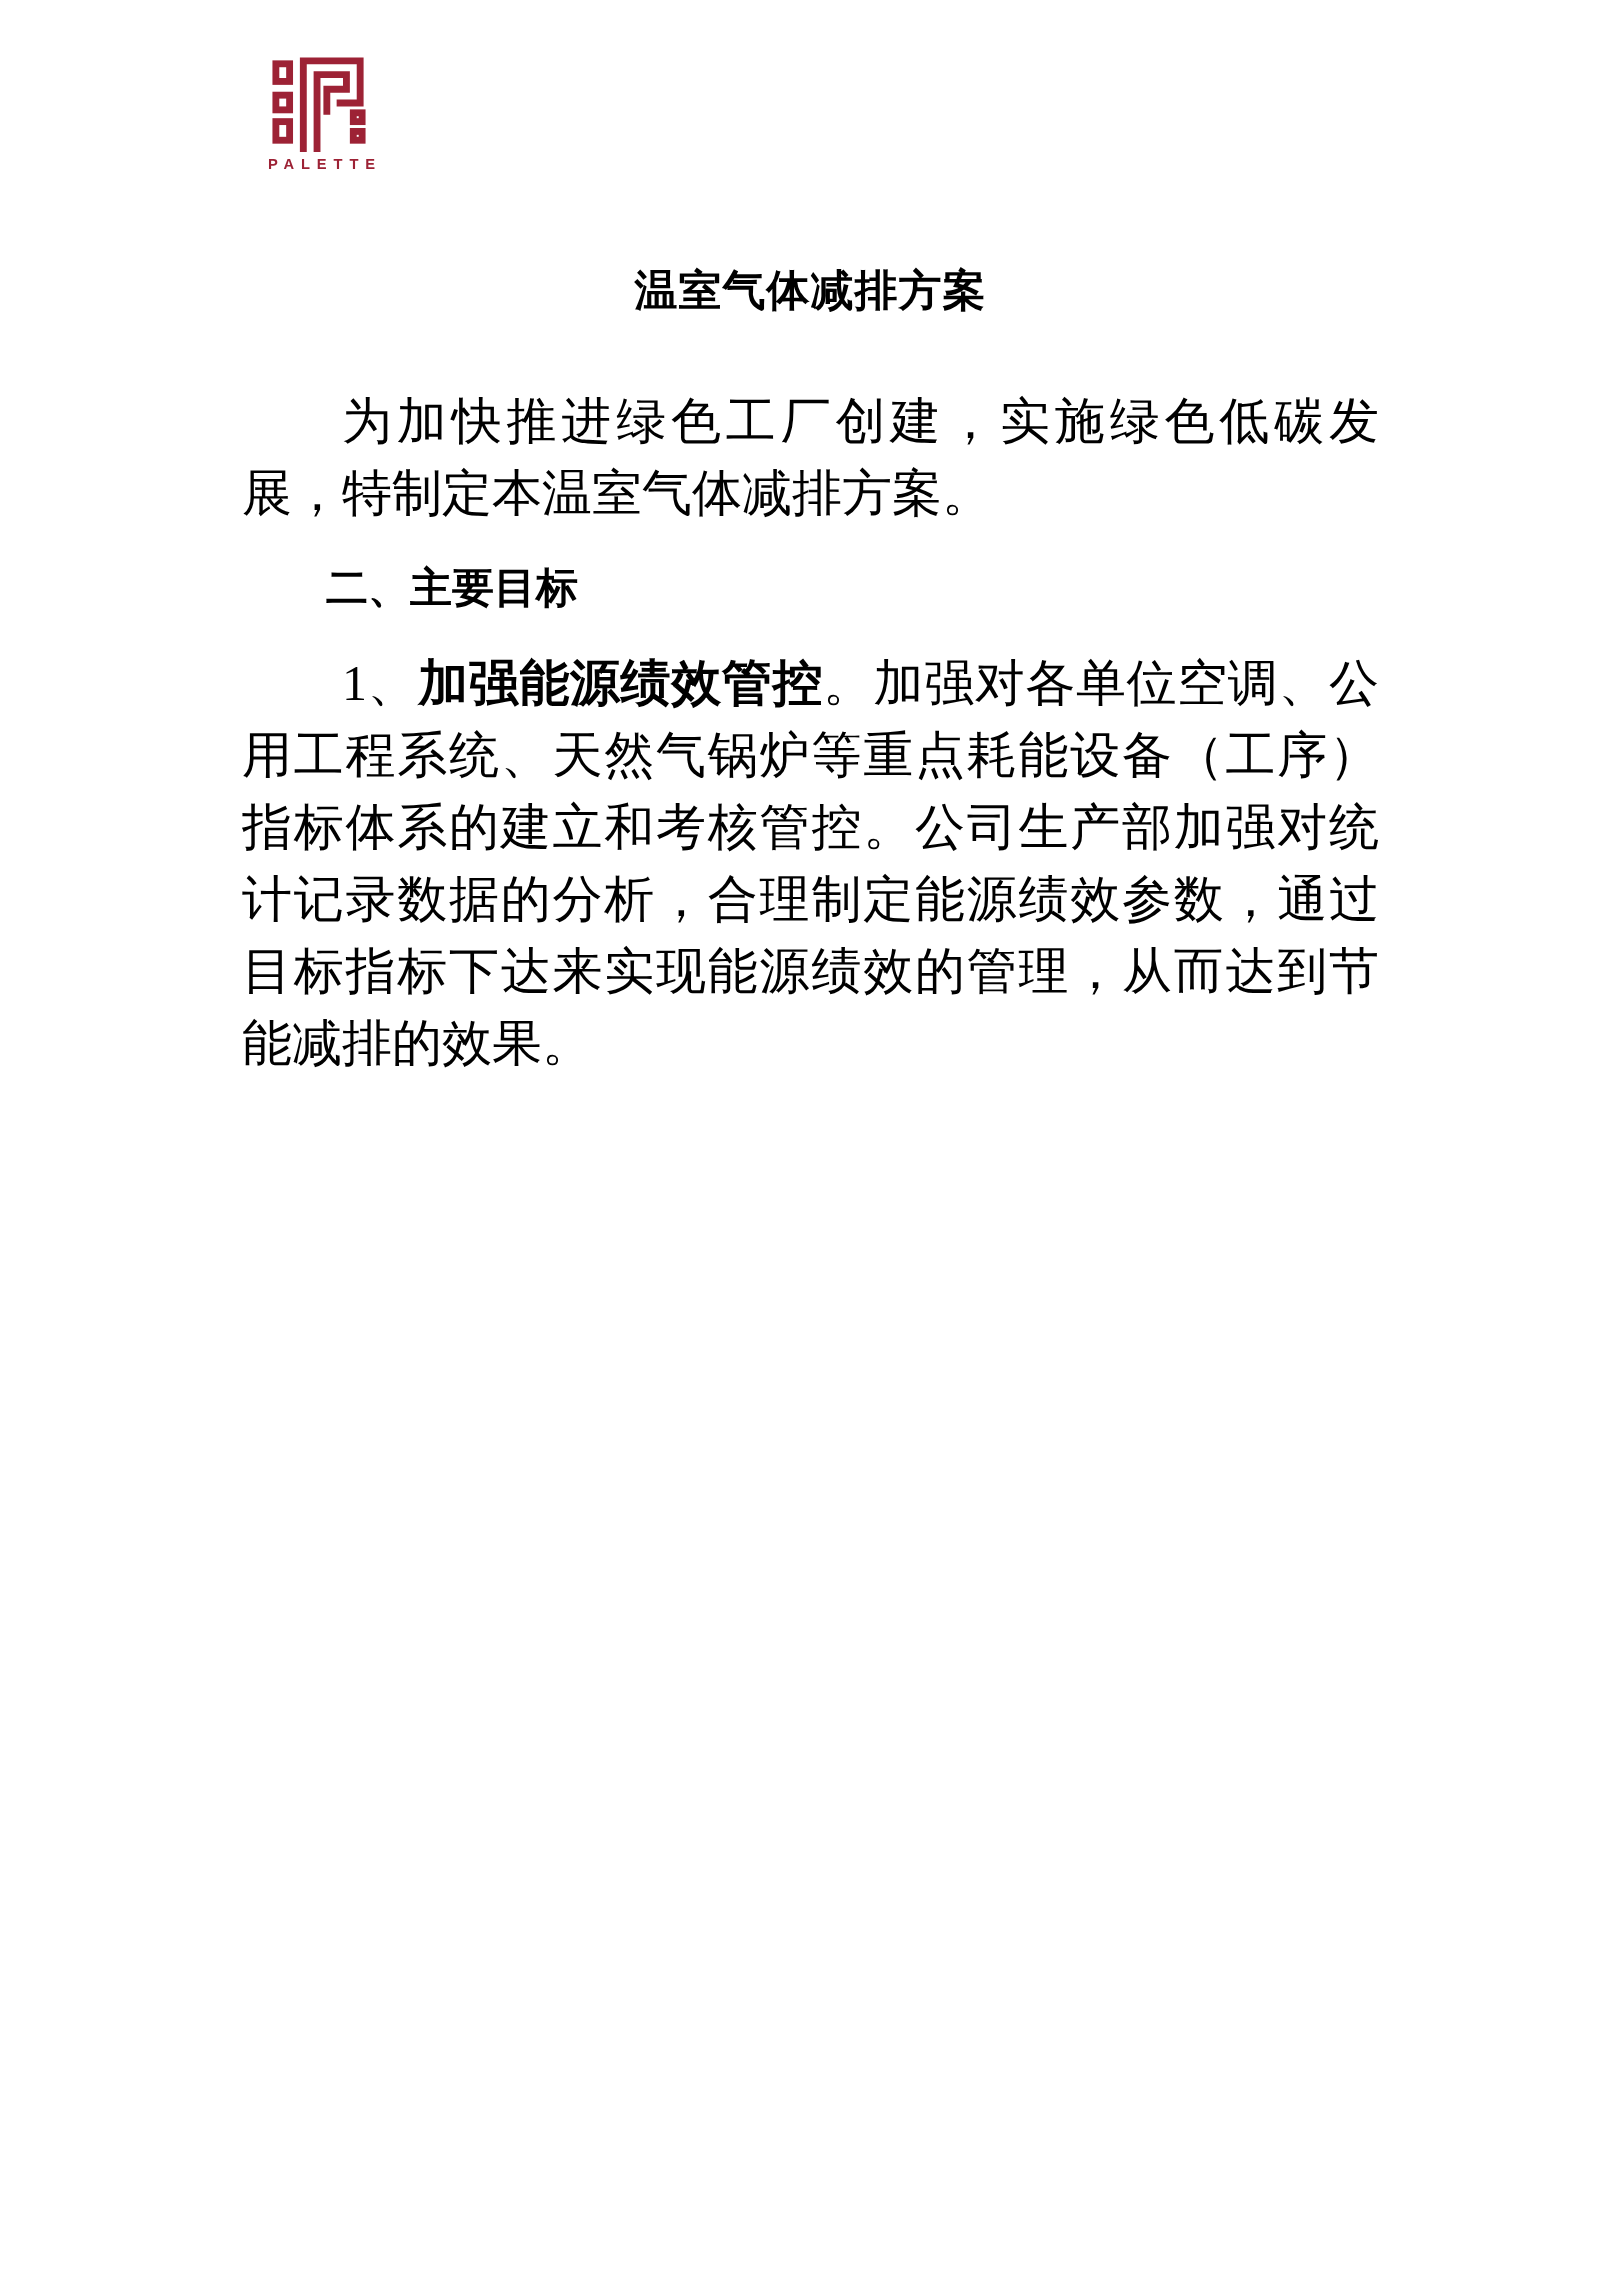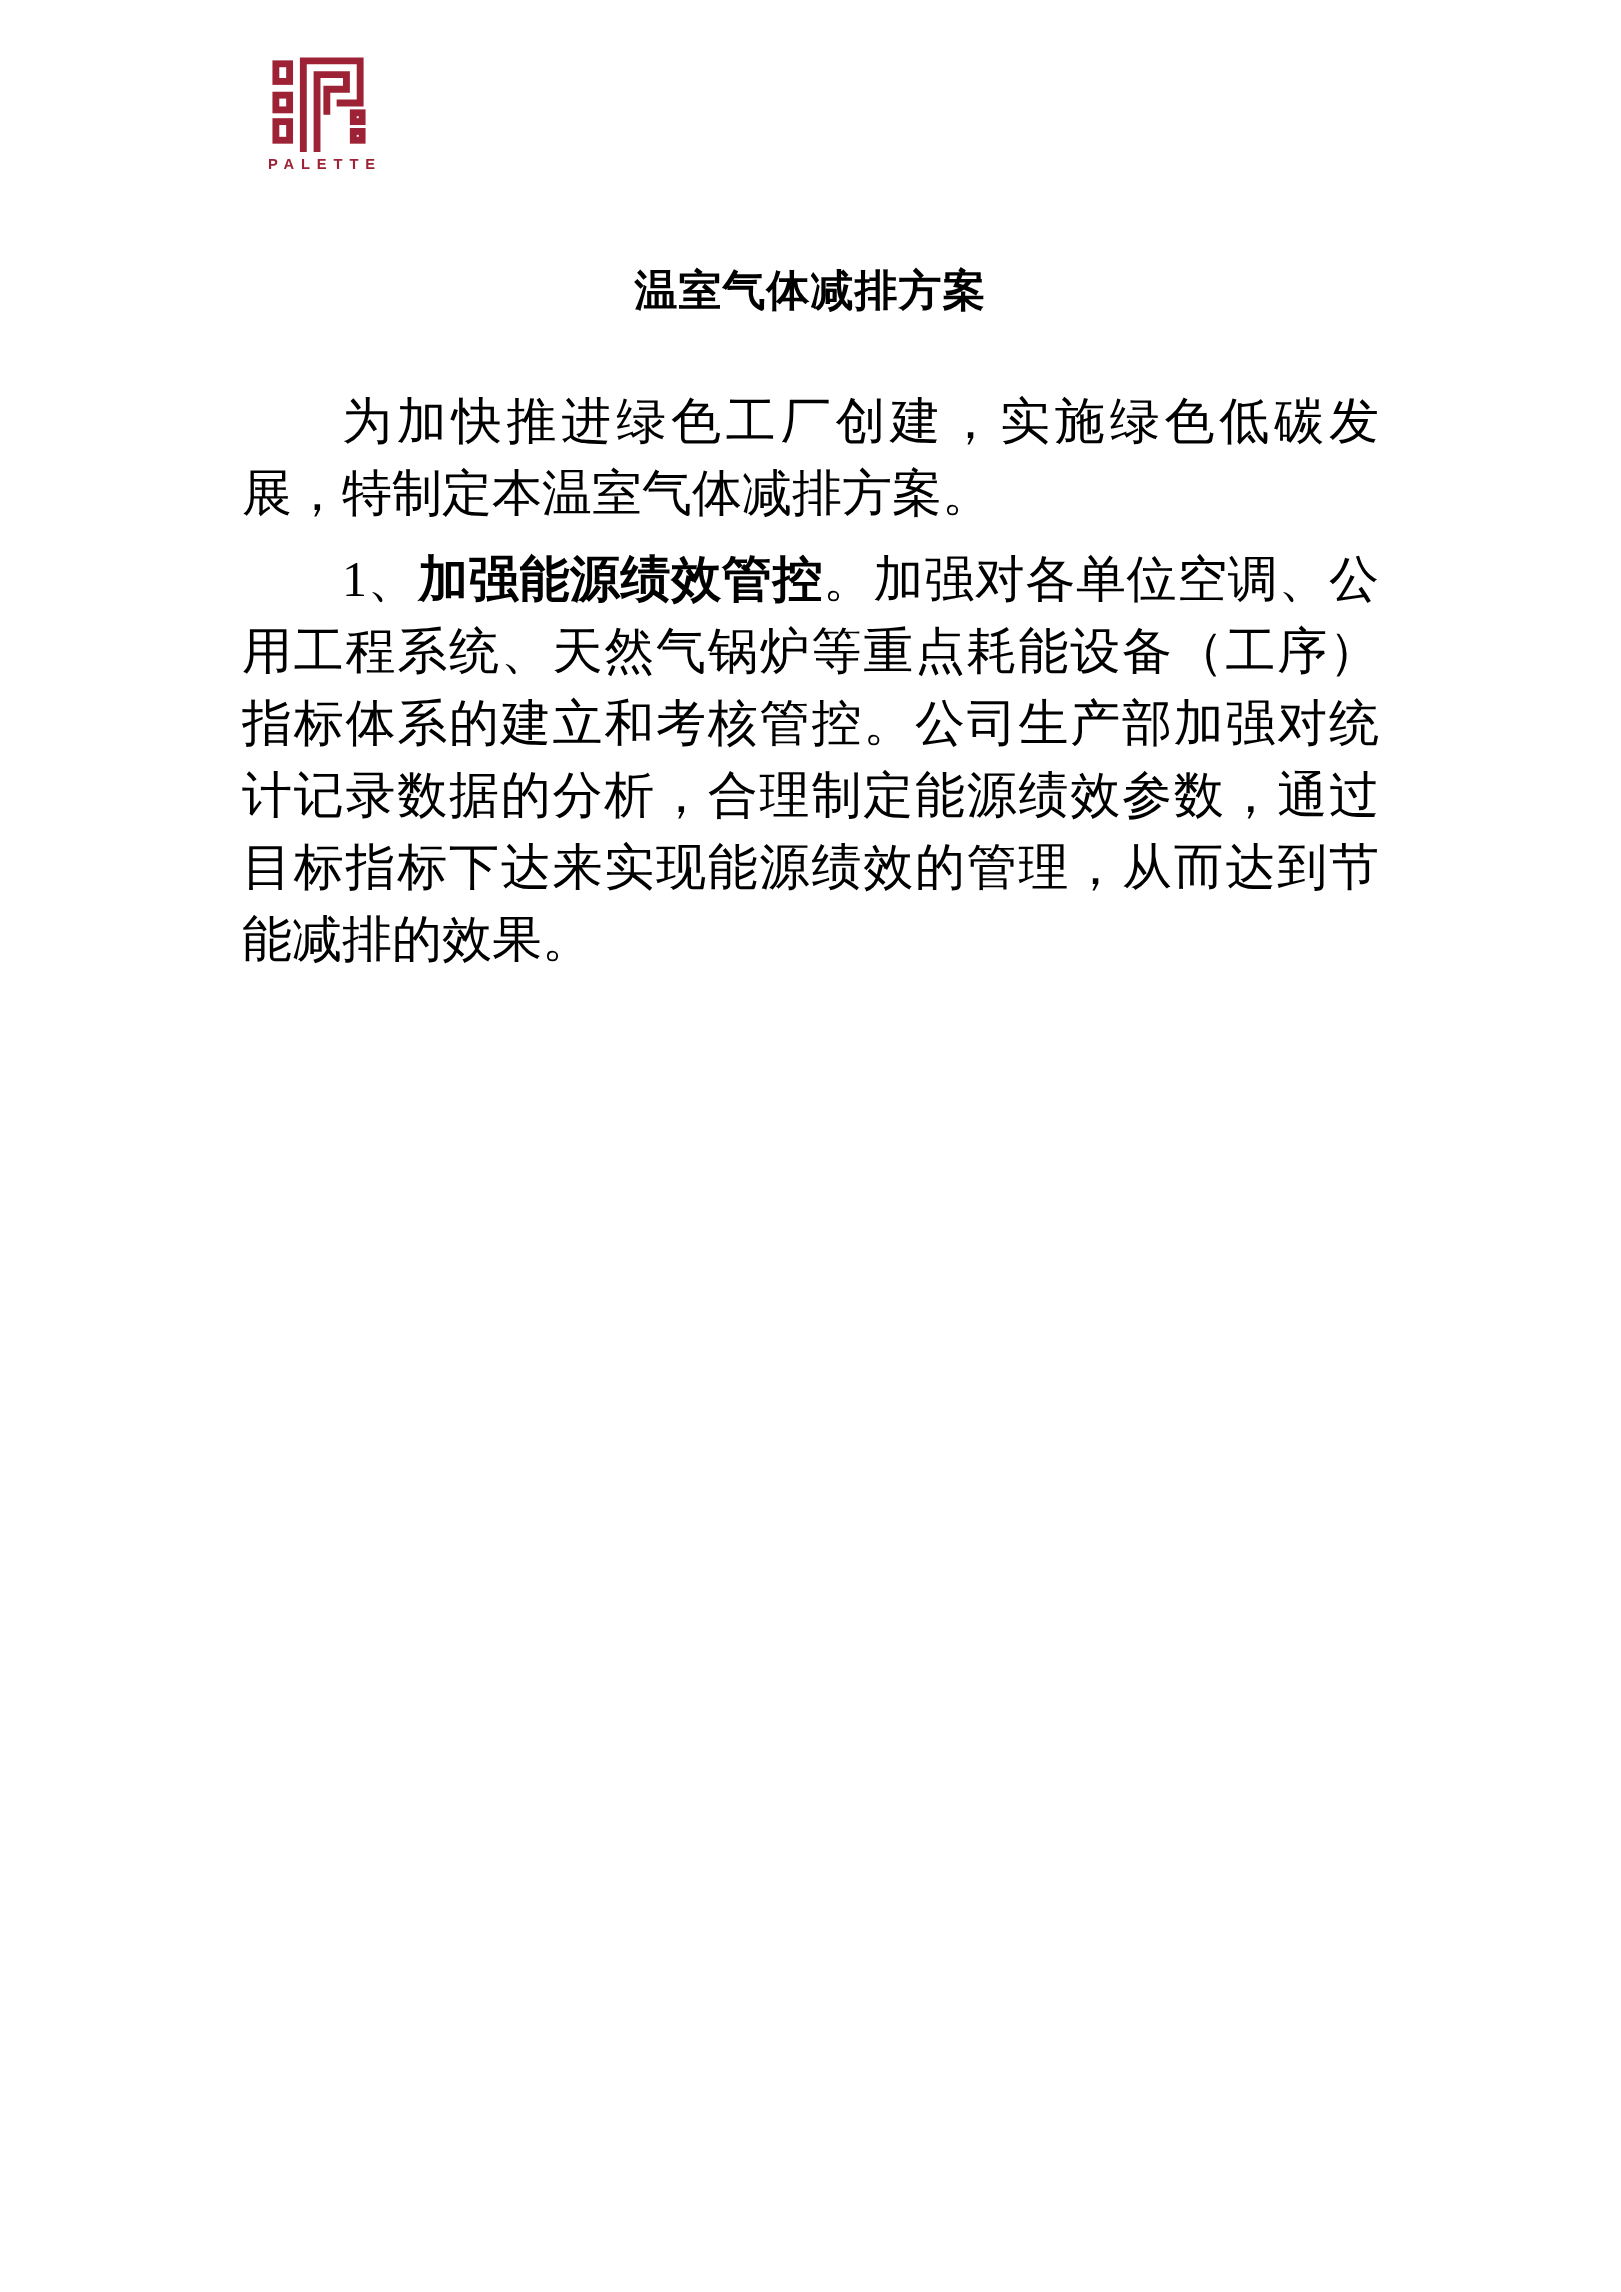--- a/index.html
+++ b/index.html
@@ -112,20 +112,21 @@
   </div>
 
   <div class="content">
 
     <h1 class="doc-title">温室气体减排方案</h1>
 
     <p class="para">为加快推进绿色工厂创建，实施绿色低碳发展，特制定本温室气体减排方案。</p>
 
 
 
+    <h2 class="heading">二、主要目标</h2>
 
 
 
     <p class="para"><span>1、</span><span class="b">加强能源绩效管控</span><span>。加强对各单位空调、公用工程系统、天然气锅炉等重点耗能设备（工序）指标体系的建立和考核管控。公司生产部加强对统计记录数据的分析，合理制定能源绩效参数，通过目标指标下达来实现能源绩效的管理，从而达到节能减排的效果。</span></p>
   </div>
 
   <div class="footer">
     <svg viewBox="0 0 100 100" width="55" height="49" aria-hidden="true">
       <g fill="none" stroke="currentColor" stroke-width="7">
         <rect x="6" y="10" width="14" height="18"></rect>

